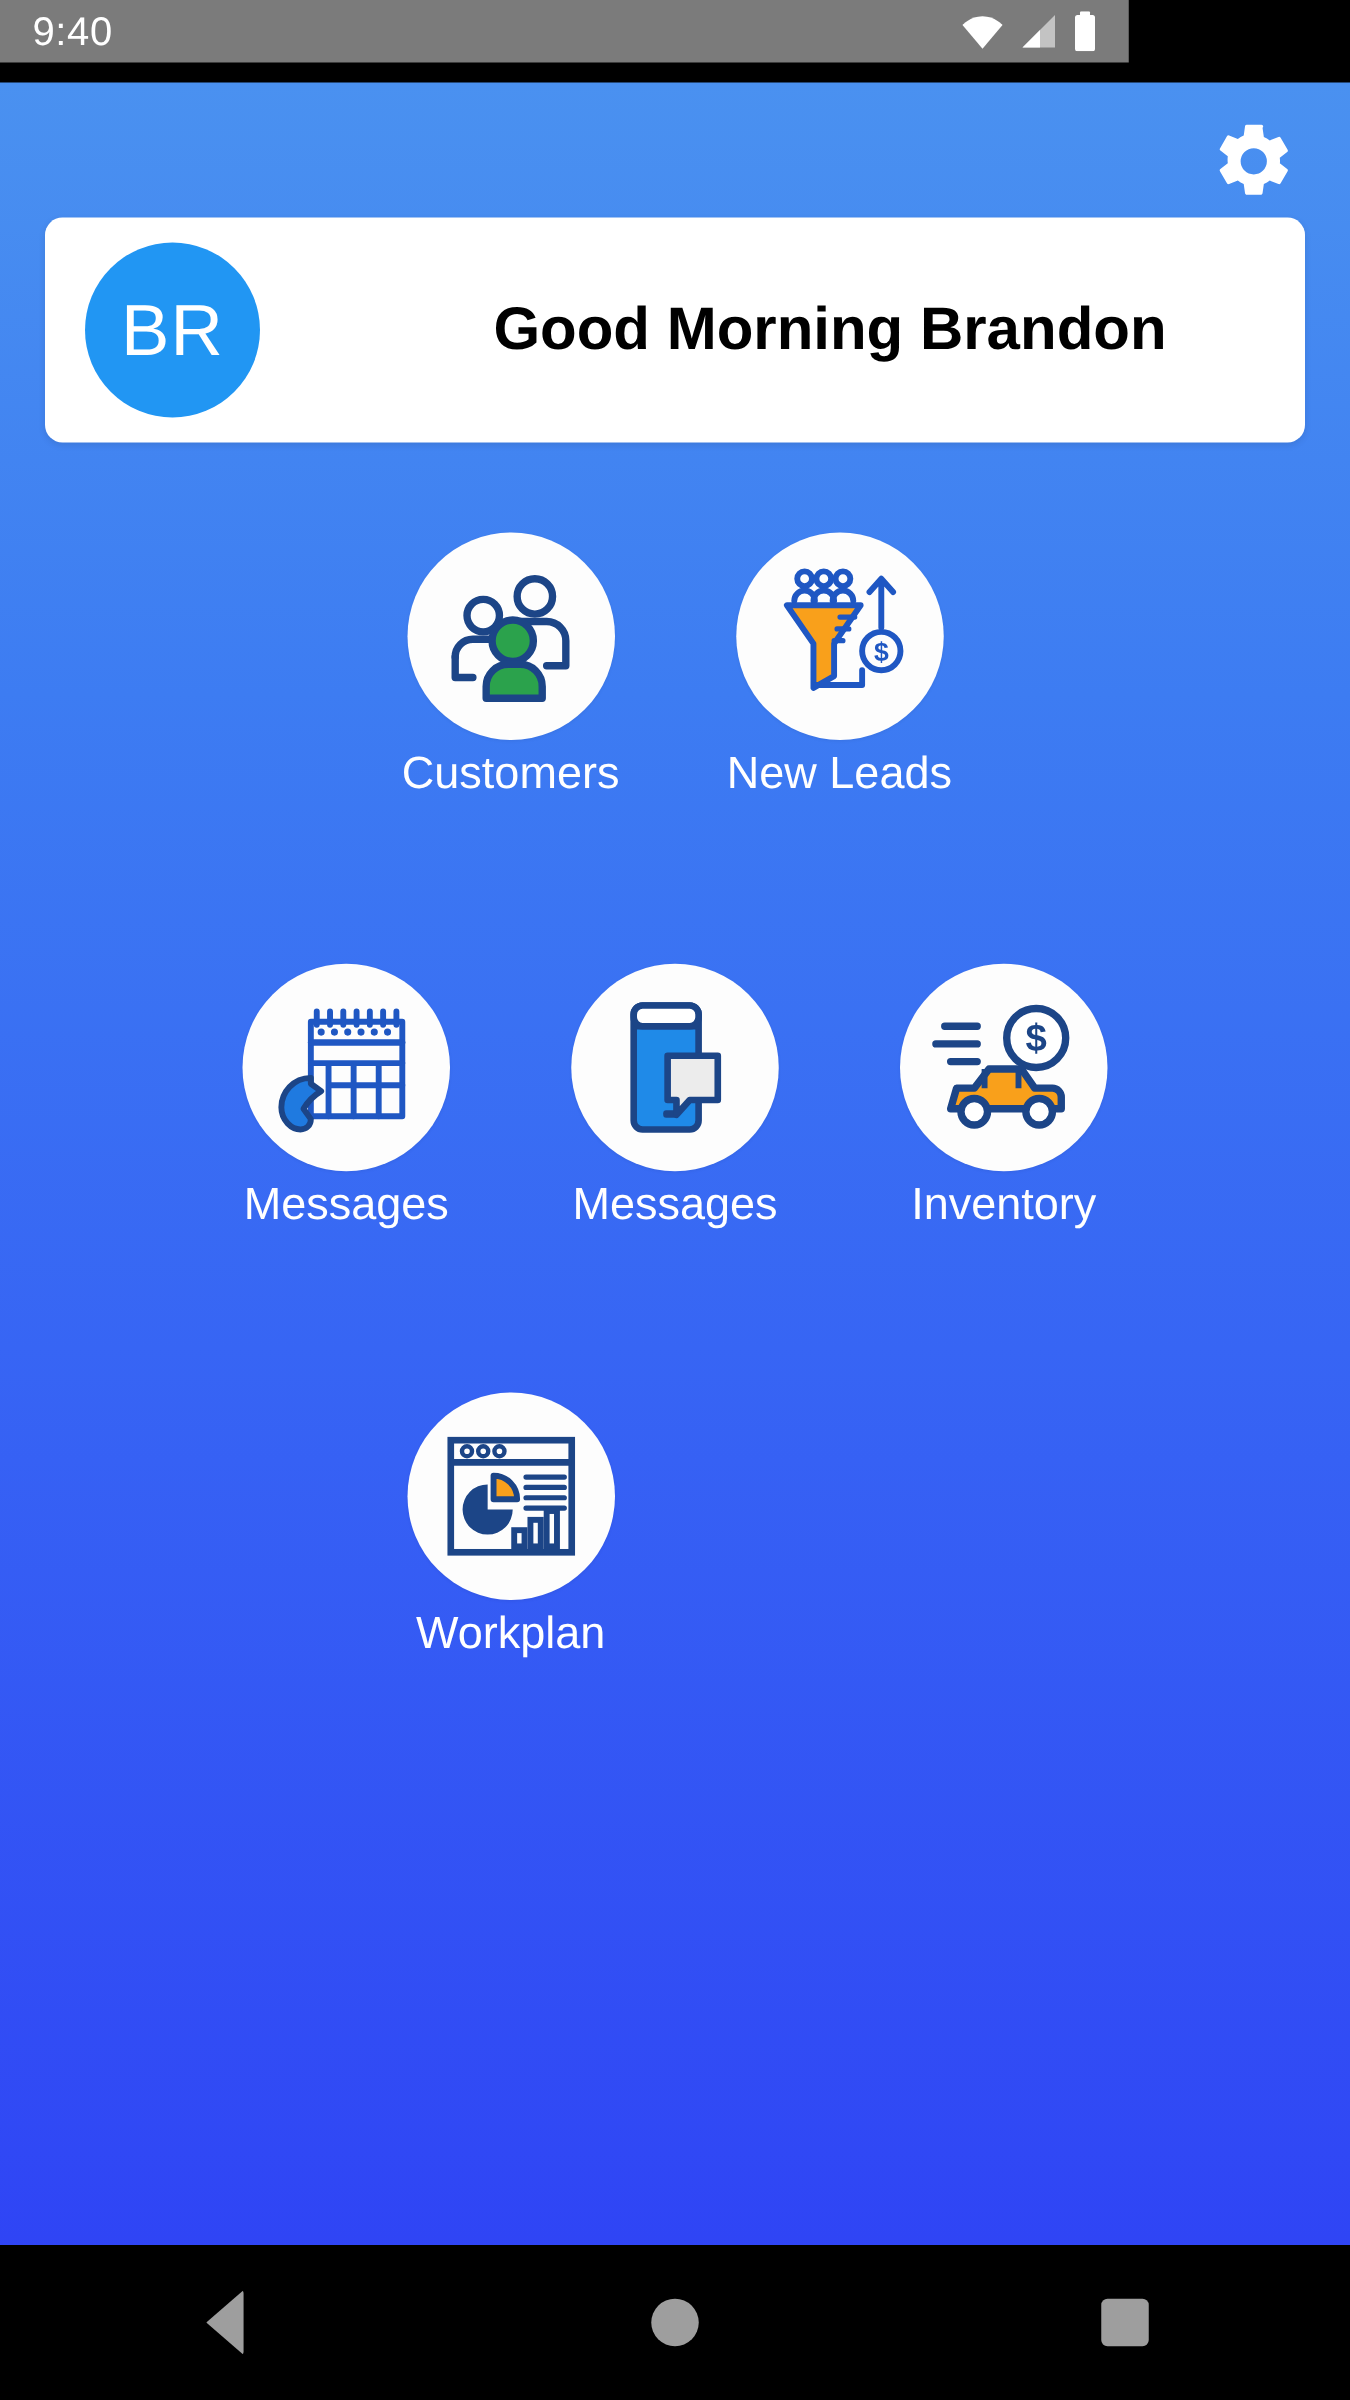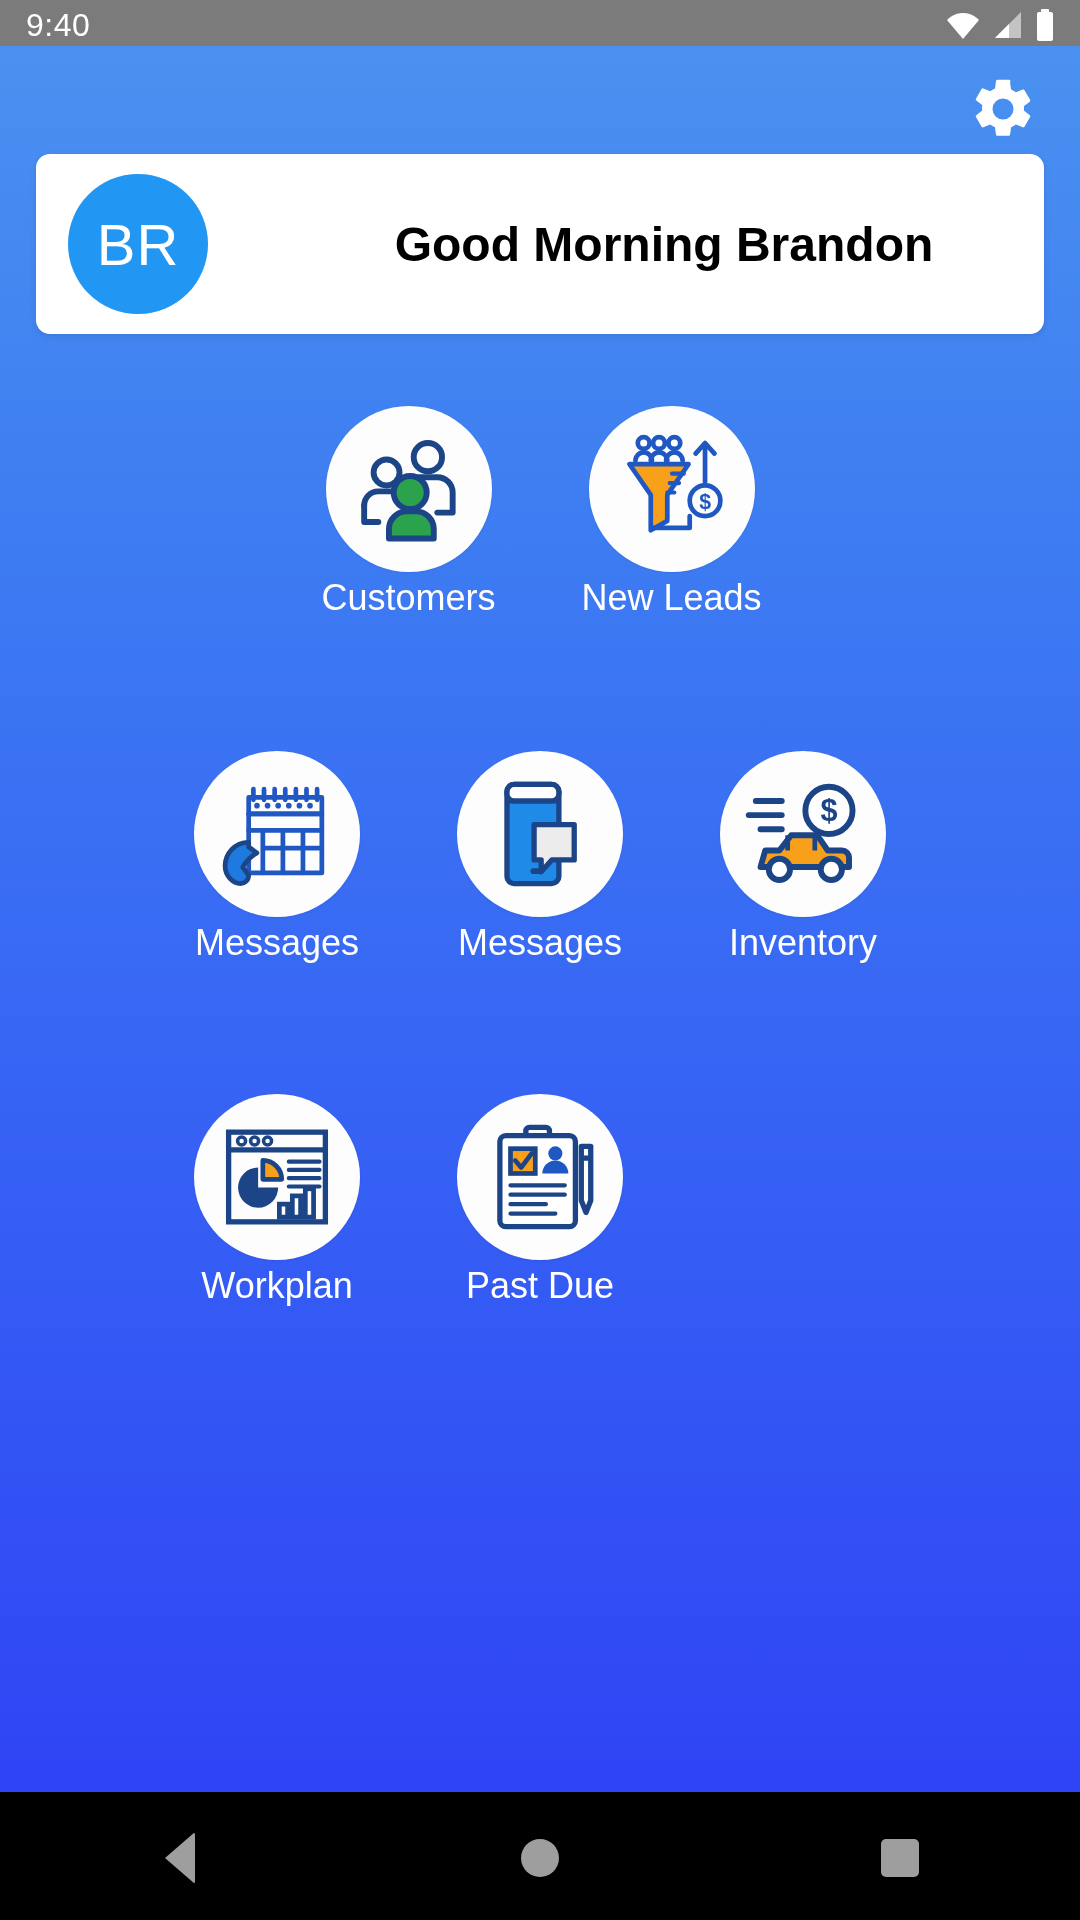--- a/index.html
+++ b/index.html
@@ -18,21 +18,21 @@
     width: 1080px;
     height: 1920px;
     background: #000;
     overflow: hidden;
   }
 
   
   #status-bar {
     position: absolute;
     top: 0; left: 0;
-    width: 1080px;
+    width: 903px;
     height: 50px;
     background: #7b7b7b;
     display: flex;
     align-items: center;
     justify-content: space-between;
     padding: 0 26px;
     box-sizing: border-box;
   }
   #status-time {
     color: #ffffff;
@@ -42,21 +42,21 @@
   }
   #status-icons {
     display: flex;
     align-items: center;
     gap: 13px;
   }
 
   
   #app-body {
     position: absolute;
-    top: 46px; left: 0;
+    top: 66px; left: 0;
     width: 1080px;
     height: 1746px;
     background: linear-gradient(180deg, #4a91f0 0%, #3d7cf2 28%, #3765f4 58%, #2f44f5 100%);
     overflow: hidden;
   }
 
   
   #settings-button {
     position: absolute;
     top: 22px;
@@ -361,42 +361,20 @@
               <g fill="none" stroke="#1c4587" stroke-width="4">
                 <rect x="52" y="73" width="7" height="11"></rect>
                 <rect x="63" y="66" width="7" height="18"></rect>
                 <rect x="74" y="60" width="7" height="24"></rect>
               </g>
             </svg>
           </div>
           <div class="cell-label">Workplan</div>
         </div>
 
-        <div class="grid-cell">
-          <div class="icon-circle">
-            <svg width="118" height="118" viewBox="0 0 100 100">
-              <rect x="38" y="8" width="20" height="12" rx="3" fill="none" stroke="#1c4587" stroke-width="4.5"></rect>
-              <rect x="16" y="15" width="64" height="77" rx="5" fill="#ffffff" stroke="#1c4587" stroke-width="4.5"></rect>
-              <rect x="25" y="26" width="21" height="21" fill="#f9a01b" stroke="#1c4587" stroke-width="4"></rect>
-              <path d="M29 36 l5 6 l9 -12" fill="none" stroke="#1c4587" stroke-width="4" stroke-linecap="round" stroke-linejoin="round"></path>
-              <g fill="#1f57c3">
-                <circle cx="63" cy="30" r="6"></circle>
-                <path d="M52 47 a11 11 0 0 1 22 0 z"></path>
-              </g>
-              <g stroke="#1c4587" stroke-width="3.6" stroke-linecap="round">
-                <path d="M25 57 h46 M25 65 h46 M25 73 h30 M25 81 h38"></path>
-              </g>
-              <g fill="none" stroke="#1c4587" stroke-width="4.5" stroke-linejoin="round">
-                <path d="M85 24 h8 v46 l-4 10 l-4 -10 z"></path>
-                <path d="M85 34 h8"></path>
-              </g>
-            </svg>
-          </div>
-          <div class="cell-label">Past Due</div>
-        </div>
 
         <div class="grid-cell"></div>
       </div>
     </div>
   </div>
 
   <div id="nav-bar">
     <div class="nav-btn">
       <div class="nav-back"></div>
     </div>

